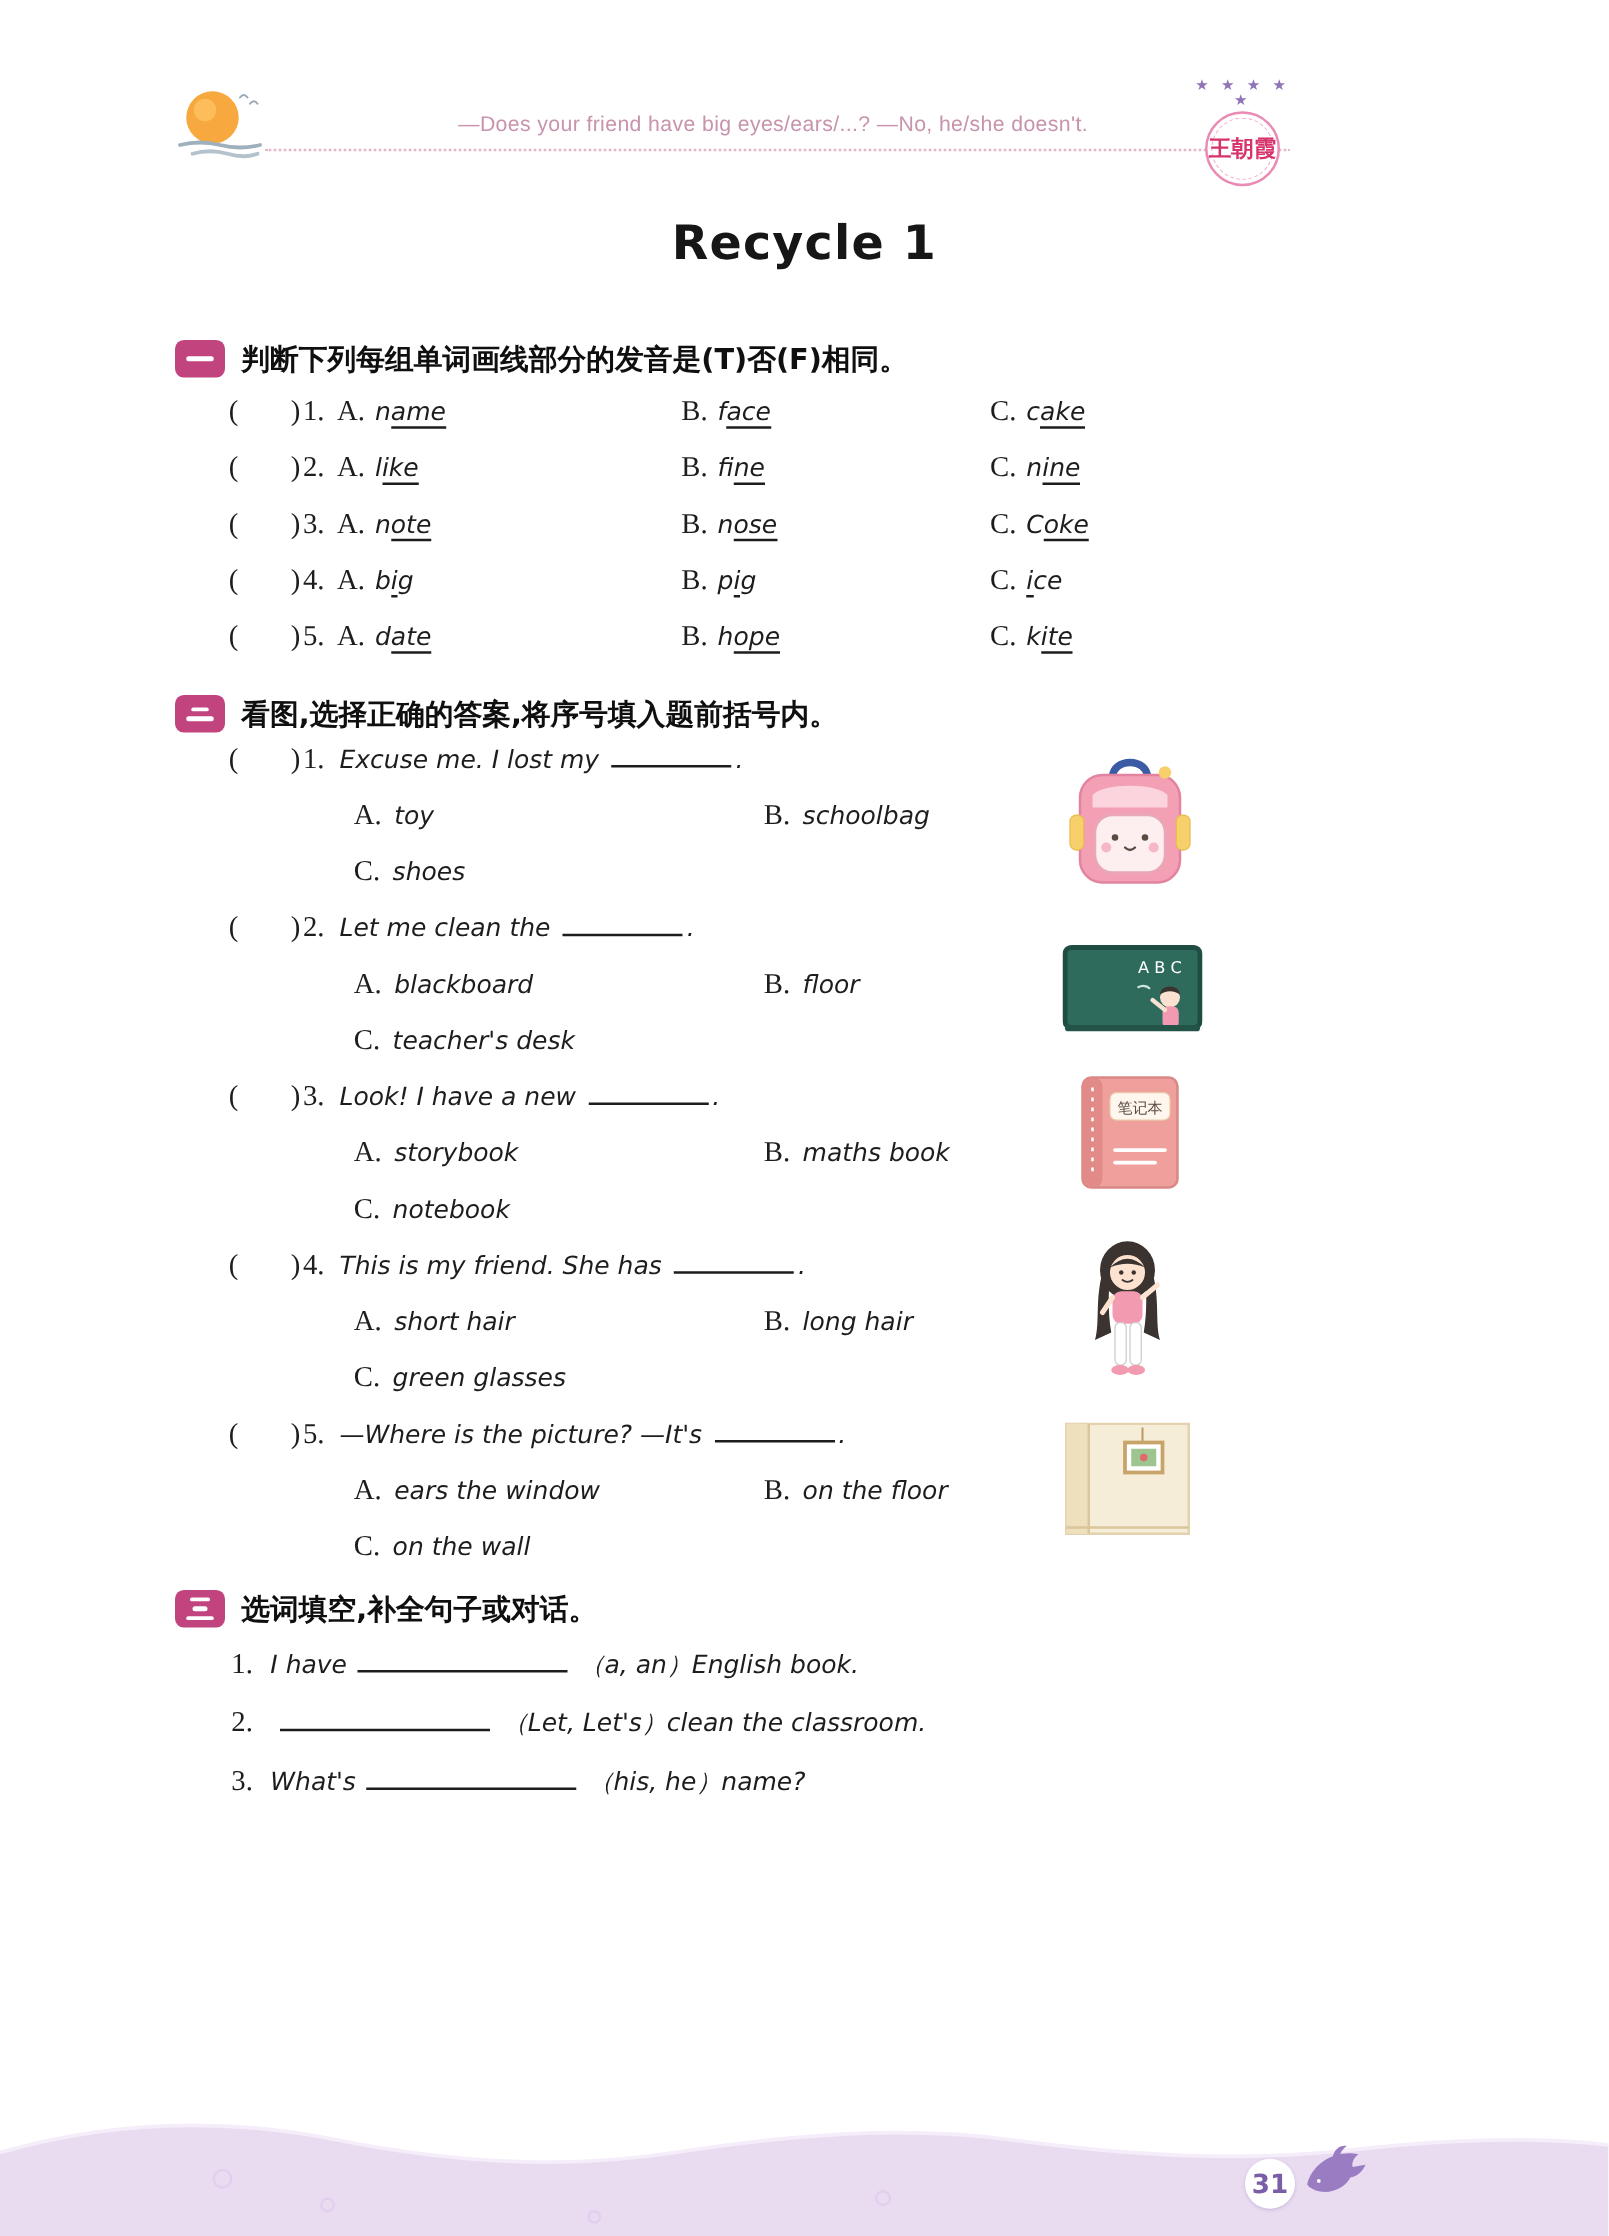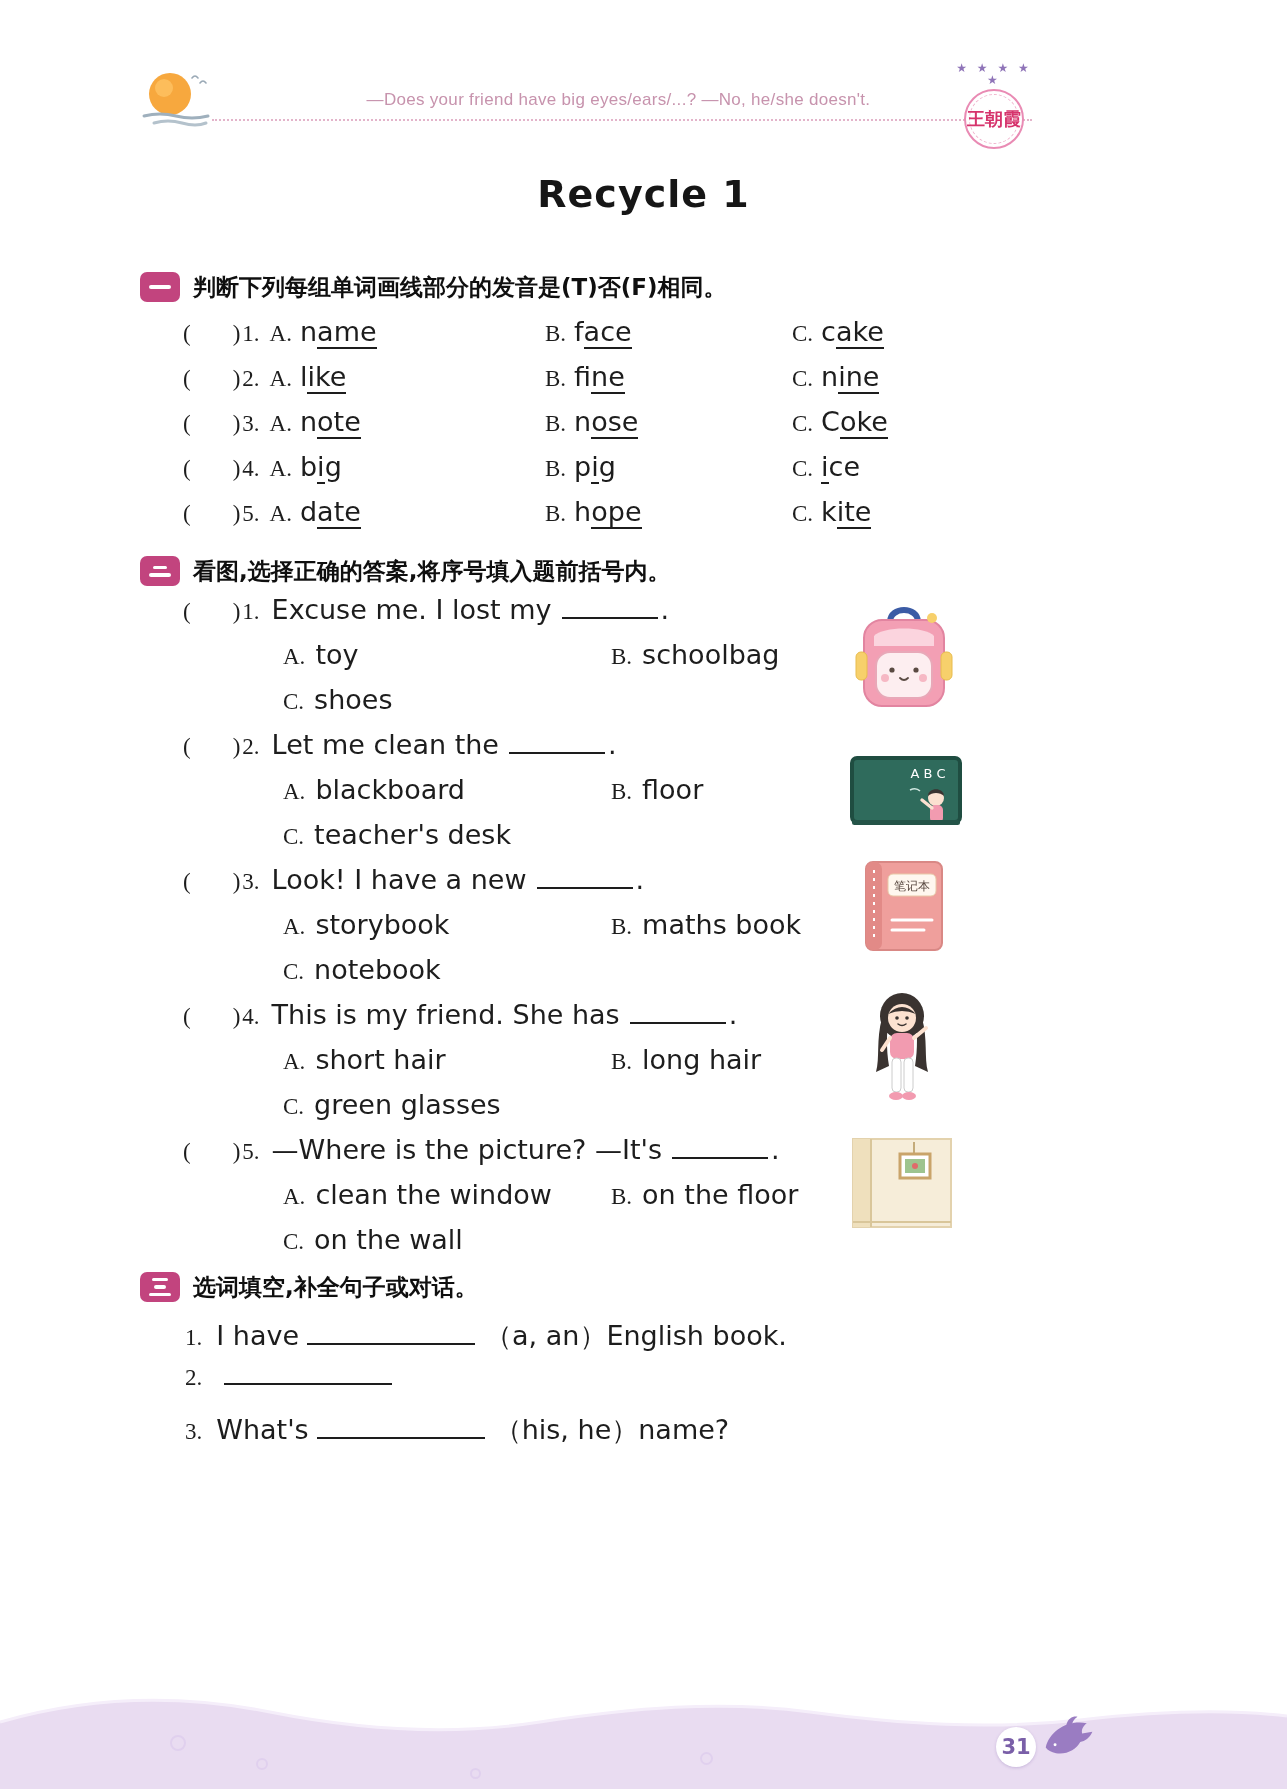--- a/index.html
+++ b/index.html
@@ -27,21 +27,21 @@
   .sec-title{font-size:23px;font-weight:700;color:#0f0f0f;}
   .badge{width:40px;height:30px;border-radius:7px;background:#c2447e;display:flex;flex-direction:column;
          justify-content:center;align-items:center;gap:4px;flex:0 0 auto;}
   .badge .bar{height:3.5px;background:#ffffff;border-radius:2px;}
 
   
   .paren,.num,.lbl{font-family:"Liberation Serif",serif;font-size:23px;color:#1d1d1d;}
   .paren .gap{display:inline-block;width:42px;}
   .num{margin-left:2px;margin-right:10px;}
   .lbl{margin-right:8px;}
-  .word,.stem,.tail,.otext,.pre,.hint{font-size:27px;color:#1d1d1d;}
+  .word,.stem,.tail,.otext,.pre,.hint{font-size:20px;color:#1d1d1d;font-style:italic;}
   .ul{border-bottom:2px solid #1d1d1d;}
 
   
   .s1{position:absolute;left:183px;top:316px;width:980px;}
   .s1-row{display:flex;align-items:baseline;height:45px;}
   .cA{width:362px;display:flex;align-items:baseline;}
   .cB{width:247px;display:flex;align-items:baseline;}
   .cC{flex:1;display:flex;align-items:baseline;}
 
   
@@ -316,21 +316,21 @@
       <div class="q-line">
         <span class="paren"><span>(</span><span class="gap"></span><span>)</span></span>
         <span class="num">5.</span>
         <span class="stem">—Where is the picture? —It's</span>
         <span class="blank"></span>
         <span class="tail">.</span>
       </div>
       <div class="opts-line">
         <span class="optA">
             <span class="lbl">A.</span>
-            <span class="otext">clean the window</span>
+            <span class="otext">ears the window</span>
           </span>
         <span class="optB">
             <span class="lbl">B.</span>
             <span class="otext">on the floor</span>
           </span>
       </div>
       <div class="opts-line">
         <span class="optA">
             <span class="lbl">C.</span>
             <span class="otext">on the wall</span>
@@ -428,20 +428,21 @@
     <div class="s3-item">
       <span class="num">1.</span>
       <span class="pre">I have</span>
       <span class="blank3"></span>
       <span class="hint">（a, an）English book.</span>
     </div>
     <div class="s3-item">
       <span class="num">2.</span>
       <span class="pre"></span>
       <span class="blank3"></span>
+      <span class="hint">（Let, Let's）clean the classroom.</span>
     </div>
     <div class="s3-item">
       <span class="num">3.</span>
       <span class="pre">What's</span>
       <span class="blank3"></span>
       <span class="hint">（his, he）name?</span>
     </div>
   </div>
 
   <div class="footer-wave">

